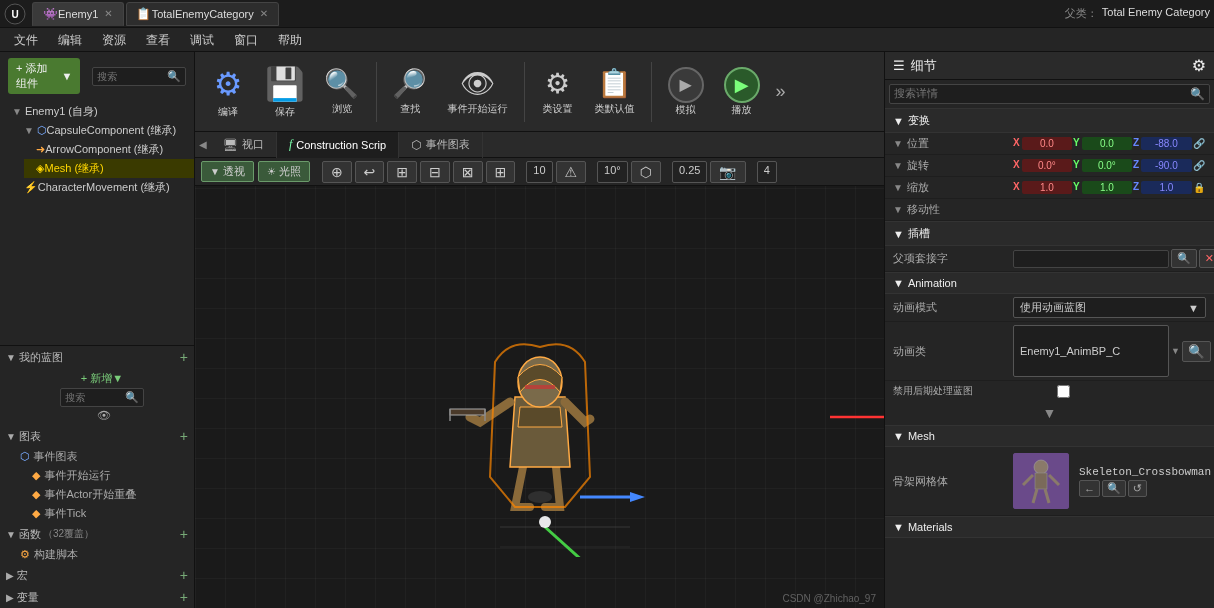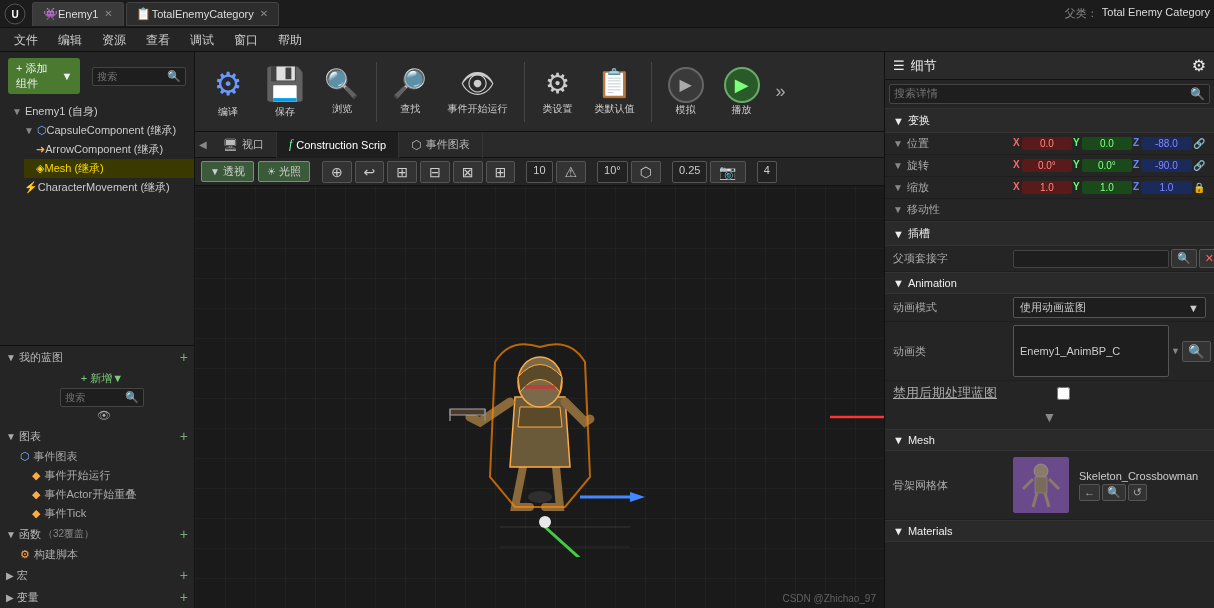--- a/index.html
+++ b/index.html
@@ -98,21 +98,21 @@
     .anim-label { width: 120px; color: #aaa; font-size: 11px; flex-shrink: 0; }
     .anim-value { flex: 1; }
     .dropdown { background: #1e1e1e; border: 1px solid #555; color: #ccc; font-size: 11px; padding: 2px 6px; border-radius: 2px; display: flex; align-items: center; justify-content: space-between; cursor: pointer; }
     .anim-class-row { display: flex; align-items: center; gap: 2px; flex: 1; }
     .anim-class-input { background: #1e1e1e; border: 1px solid #555; color: #ccc; font-size: 11px; padding: 19px 6px; flex: 1; border-radius: 2px; }
     .search-btn { background: #333; border: 1px solid #555; color: #aaa; padding: 2px 5px; cursor: pointer; border-radius: 2px; }
     .checkbox-row { display: flex; align-items: center; padding: 3px 8px; }
 
     
     .mesh-preview { width: 56px; height: 56px; background: #6a4a8a; border-radius: 3px; display: flex; align-items: center; justify-content: center; flex-shrink: 0; margin-right: 6px; overflow: hidden; }
-    .mesh-name { color: #ccc; font-size: 11px; }
+    .mesh-name { color: #ccc; font-size: 11px; font-family: Liberation Mono, monospace; }
     .mesh-controls { display: flex; gap: 2px; margin-top: 2px; }
     .mesh-ctrl-btn { background: #333; border: 1px solid #555; color: #aaa; padding: 1px 4px; font-size: 11px; cursor: pointer; border-radius: 2px; }
 
     
     .csdn-watermark { position: absolute; bottom: 4px; right: 8px; color: rgba(200,200,200,0.4); font-size: 10px; }
 
     
     ::-webkit-scrollbar { width: 6px; }
     ::-webkit-scrollbar-track { background: #1a1a1a; }
     ::-webkit-scrollbar-thumb { background: #444; border-radius: 3px; }
@@ -526,21 +526,21 @@
     </div>
     <div class="anim-row">
       <div class="anim-label">动画类</div>
       <div class="anim-value anim-class-row">
         <input class="anim-class-input" type="text" value="Enemy1_AnimBP_C" style="">
         <span style="font-size:9px; color:#888;">▼</span>
         <button class="search-btn">🔍</button>
       </div>
     </div>
     <div class="checkbox-row">
-      <div class="anim-label" style="width:160px; font-size:13px;text-decoration:underline;">禁用后期处理蓝图</div>
+      <div class="anim-label" style="width:160px; font-size:10px;">禁用后期处理蓝图</div>
       <input type="checkbox" style="margin-left: 4px;">
     </div>
 
     <div style="display:flex; justify-content:center; padding:4px;">
       <span style="color:#888; font-size:14px;">▼</span>
     </div>
 
     <div class="section-title">
       <span>▼</span>
       <span>Mesh</span>

